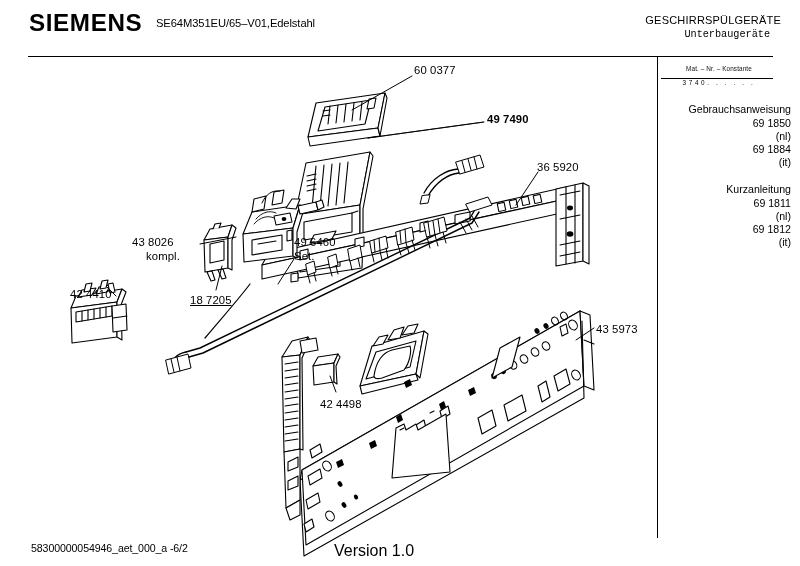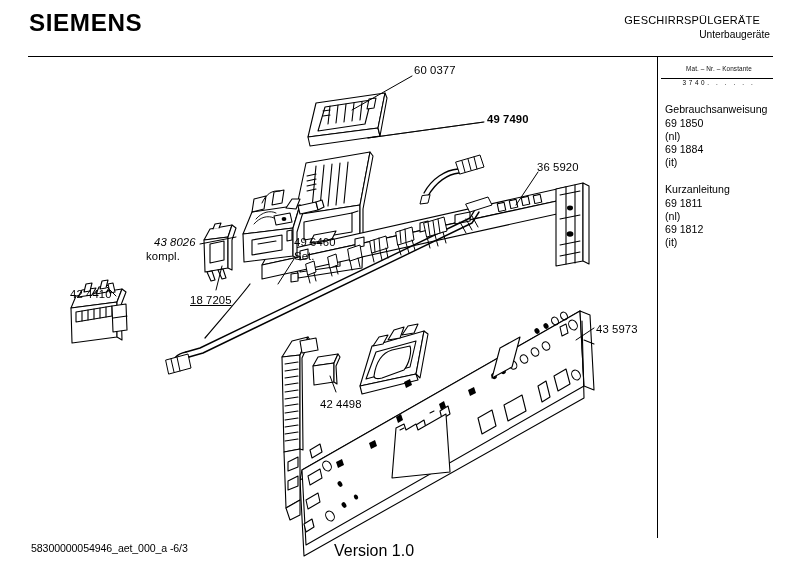--- a/index.html
+++ b/index.html
@@ -33,32 +33,33 @@
   }
   #model-designation {
     position: absolute;
     left: 156px; top: 17px;
     font-size: 11.2px;
     letter-spacing: -0.1px;
     white-space: nowrap;
   }
   #category-title {
     position: absolute;
-    right: 40px; top: 14px;
+    right: 19px; top: 14px;
     font-size: 11px;
     letter-spacing: 0.2px;
     text-align: right;
     white-space: nowrap;
   }
   #category-subtitle {
     position: absolute;
     right: 30px; top: 29px;
     font-size: 10.2px;
     text-align: right;
     white-space: nowrap;
+    font-family: Liberation Mono, monospace;
   }
 
   
   #frame-top-rule {
     position: absolute;
     left: 28px; top: 56px;
     width: 745px; height: 0;
     border-top: 1.6px solid #000;
   }
   #sidebar-divider {
@@ -91,21 +92,21 @@
     margin-left: 2px;
   }
   .matnr-val {
     font-size: 6.4px;
     text-align: center;
     width: 104px;
     letter-spacing: 2.6px;
     margin-left: 2px;
     margin-top: 1px;
   }
-  .doc-group { margin-top: 14px; }
+  .doc-group { margin-top: 14px; text-align: right; }
   .doc-group:first-of-type { margin-top: 16px; }
   .doc-line { white-space: pre-wrap; }
   .doc-title { white-space: pre-wrap; }
 
   
   #drawing-number {
     position: absolute;
     left: 31px; top: 542px;
     font-size: 10.6px;
     letter-spacing: -0.1px;
@@ -134,20 +135,21 @@
     width: 800px; height: 566px;
     pointer-events: none;
   }
 </style>
 </head>
 <body>
 
 <div class="page">
 
   <div id="brand-logo">SIEMENS</div>
+  <div id="model-designation">SE64M351EU/65–V01,Edelstahl</div>
   <div id="category-title">GESCHIRRSPÜLGERÄTE</div>
   <div id="category-subtitle">Unterbaugeräte</div>
 
   <div id="frame-top-rule"></div>
   <div id="sidebar-divider"></div>
   <div id="sidebar-inner-rule"></div>
 
   <div id="doc-sidebar">
     <div class="matnr-head">Mat. – Nr. – Konstante</div>
     <div class="matnr-val">
@@ -443,25 +445,25 @@
         <path d="M336,392 L330,376"></path>
         <path d="M594,328 L576,340"></path>
       </g>
 
     </g>
   </svg>
 
   <div class="callout" style="left:414px; top:64px;">60 0377</div>
   <div class="callout" style="left:487px; top:113px;font-weight:bold;">49 7490</div>
   <div class="callout" style="left:537px; top:161px;">36 5920</div>
-  <div class="callout" style="left:154px; top:236px;font-style:italic;">43 8026</div>
+  <div class="callout" style="left:132px; top:236px;">43 8026</div>
   <div class="callout" style="left:146px; top:250px;">kompl.</div>
   <div class="callout" style="left:294px; top:236px;">49 6460</div>
   <div class="callout" style="left:294px; top:250px;">Set.</div>
   <div class="callout" style="left:190px; top:294px;text-decoration:underline;">18 7205</div>
   <div class="callout" style="left:70px;  top:288px;">42 4410</div>
   <div class="callout" style="left:320px; top:398px;">42 4498</div>
   <div class="callout" style="left:596px; top:323px;">43 5973</div>
 
-  <div id="drawing-number">58300000054946_aet_000_a   -6/3</div>
+  <div id="drawing-number">58300000054946_aet_000_a   -6/2</div>
   <div id="version-label">Version 1.0</div>
 
 </div>
 
 </body></html>

